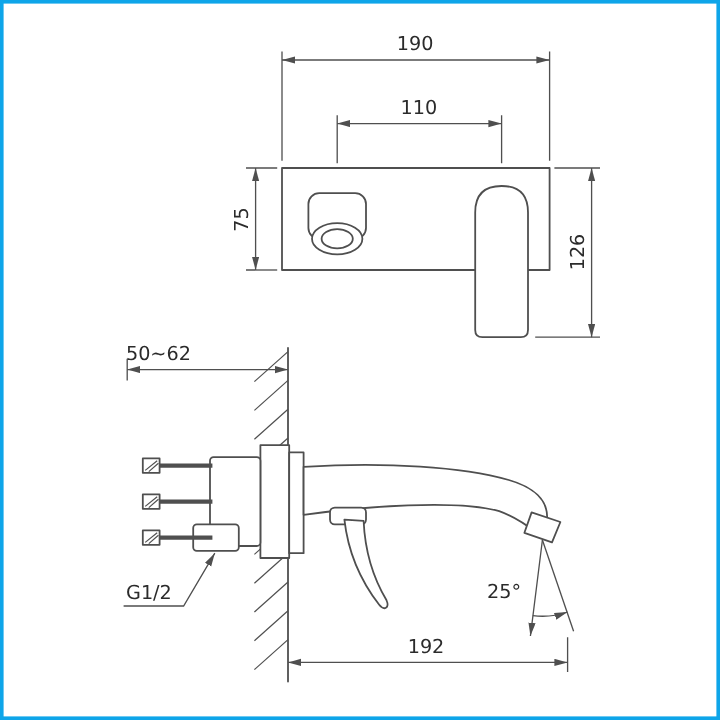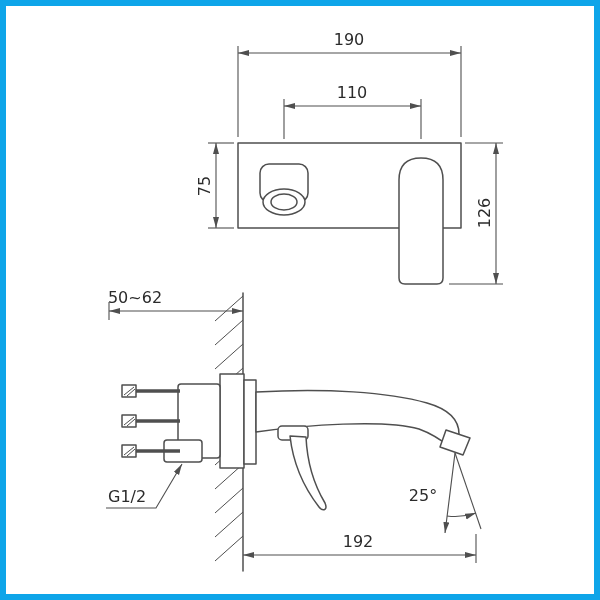--- a/index.html
+++ b/index.html
@@ -1,18 +1,18 @@
 <!DOCTYPE html>
 <html><head>
 <meta charset="utf-8">
 <style>
   html,body{margin:0;padding:0;background:#fff;}
   .stage{
     width:600px;height:600px;background:#ffffff;
-    border:6px solid #0ea5e9;box-sizing:border-box;
+    border:3px solid #0ea5e9;box-sizing:border-box;
     font-family:"DejaVu Sans",sans-serif;
     position:relative;overflow:hidden;
   }
   svg{display:block;}
   .obj{fill:#ffffff;stroke-width:1.5;stroke-linejoin:round;stroke-linecap:round;}
   .objline{fill:none;stroke-width:1.5;stroke-linecap:round;}
   .dimline{fill:none;stroke-width:1.1;}
   .extline{fill:none;stroke-width:1.1;}
   .hatch{fill:none;stroke-width:1;}
   .thin{fill:none;stroke-width:1;}

